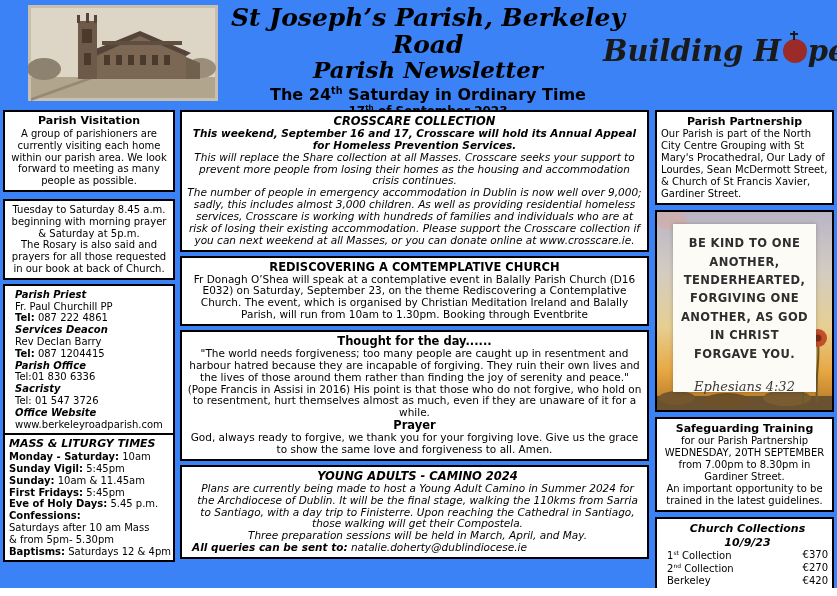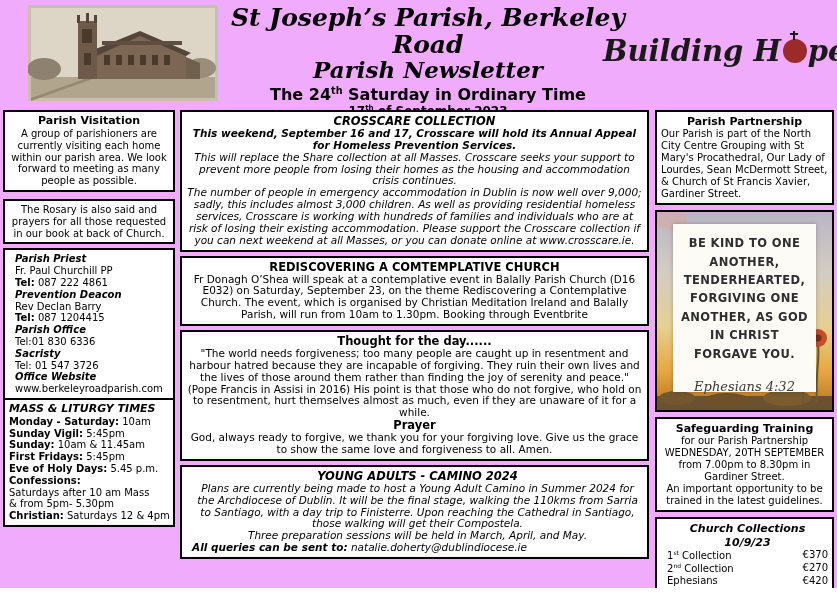--- a/index.html
+++ b/index.html
@@ -1,16 +1,16 @@
 <!DOCTYPE html>
 <html style="--accent: #9a2b28;"><head>
 <meta charset="utf-8">
 <style>
   html,body{margin:0;padding:0;background:#fff;}
-  .page{position:relative;width:837px;height:588px;background:#f0abfc;overflow:hidden;
+  .page{position:relative;width:837px;height:588px;background:#3b82f6;overflow:hidden;
         font-family:"DejaVu Sans","Liberation Sans",sans-serif;color:#000;text-decoration:underline;}
 
   
   .photo{position:absolute;left:28px;top:5px;width:190px;height:96px;}
   .photo svg{display:block;width:100%;height:100%;}
   .titleblock{position:absolute;left:222px;top:4px;width:412px;text-align:center;line-height:1.08;}
   .t1{font-family:"DejaVu Serif","Liberation Serif",serif;font-style:italic;font-weight:bold;font-size:25px;}
   .t2{font-family:"DejaVu Serif","Liberation Serif",serif;font-style:italic;font-weight:bold;font-size:23px;}
   .t3{font-weight:bold;font-size:16px;margin-top:3px;}
   .t4{font-weight:bold;font-size:12px;margin-top:1px;}
@@ -107,49 +107,50 @@
   </div>
 
   <div class="col col-left">
 
     <div class="box mb7 center-text">
       <div class="box-title">Parish Visitation</div>
       <div>A group of parishioners are currently visiting each home within our parish area. We look forward to meeting as many people as possible.</div>
     </div>
 
     <div class="box mb4 center-text">
+      <div>Tuesday to Saturday 8.45 a.m. beginning with morning prayer &amp; Saturday at 5p.m.</div>
       <div>The Rosary is also said and prayers for all those requested in our book at back of Church.</div>
     </div>
 
     <div class="box mb0">
       <div class="c-line c-heading">Parish Priest</div>
       <div class="c-line">Fr. Paul Churchill PP</div>
       <div class="c-line"><span class="pfx">Tel:</span><span> 087 222 4861</span></div>
-      <div class="c-line c-heading">Prevention Deacon</div>
+      <div class="c-line c-heading">Services Deacon</div>
       <div class="c-line">Rev Declan Barry</div>
       <div class="c-line"><span class="pfx">Tel:</span><span> 087 1204415</span></div>
       <div class="c-line c-heading">Parish Office</div>
       <div class="c-line">Tel:01 830 6336</div>
       <div class="c-line c-heading">Sacristy</div>
       <div class="c-line">Tel: 01 547 3726</div>
       <div class="c-line c-heading">Office Website</div>
       <div class="c-line">www.berkeleyroadparish.com</div>
     </div>
 
     <div class="box overlap">
       <div class="mass-title">MASS &amp; LITURGY TIMES</div>
       <div class="c-line"><span class="pfx">Monday - Saturday:</span><span> 10am</span></div>
       <div class="c-line"><span class="pfx">Sunday Vigil:</span><span> 5:45pm</span></div>
       <div class="c-line"><span class="pfx">Sunday:</span><span> 10am &amp; 11.45am</span></div>
       <div class="c-line"><span class="pfx">First Fridays:</span><span> 5:45pm</span></div>
       <div class="c-line"><span class="pfx">Eve of Holy Days:</span><span> 5.45 p.m.</span></div>
       <div class="c-line"><span class="pfx">Confessions:</span><span></span></div>
       <div class="c-line"><span>Saturdays after 10 am Mass</span></div>
       <div class="c-line"><span>&amp; from 5pm- 5.30pm</span></div>
-      <div class="c-line"><span class="pfx">Christian:</span><span> Saturdays 12 &amp; 4pm</span></div>
+      <div class="c-line"><span class="pfx">Baptisms:</span><span> Saturdays 12 &amp; 4pm</span></div>
     </div>
   </div>
 
   <div class="col col-center">
 
     <div class="box mb4">
       <div class="cx-title">CROSSCARE COLLECTION</div>
       <div class="cx-lead">This weekend, September 16 and 17, Crosscare will hold its Annual Appeal for Homeless Prevention Services.</div>
       <div class="cx-para">This will replace the Share collection at all Masses. Crosscare seeks your support to prevent more people from losing their homes as the housing and accommodation crisis continues.</div>
       <div class="cx-para">The number of people in emergency accommodation in Dublin is now well over 9,000; sadly, this includes almost 3,000 children. As well as providing residential homeless services, Crosscare is working with hundreds of families and individuals who are at risk of losing their existing accommodation. Please support the Crosscare collection if you can next weekend at all Masses, or you can donate online at www.crosscare.ie.</div>
@@ -212,21 +213,21 @@
       <div class="coll-title">Church Collections 10/9/23</div>
       <div class="coll-row">
         <span><span>1</span><span class="sup">st</span><span> Collection</span></span>
         <span>€370</span>
       </div>
       <div class="coll-row">
         <span><span>2</span><span class="sup">nd</span><span> Collection</span></span>
         <span>€270</span>
       </div>
       <div class="coll-row">
-        <span>Ephesians</span>
+        <span>Berkeley</span>
         <span>€420</span>
       </div>
     </div>
 
     <div class="box overlap charity">
       <span>Charity Registration: 20002022</span>
     </div>
   </div>
 
 </div>

